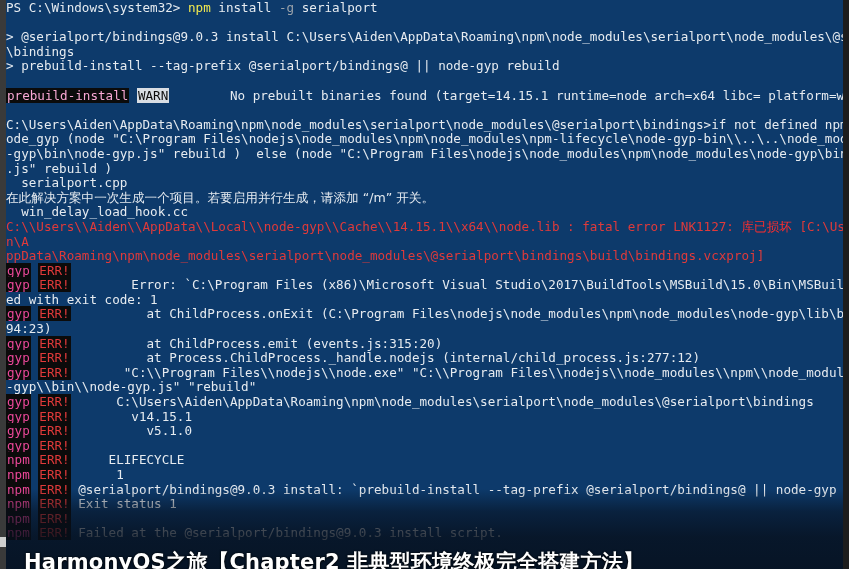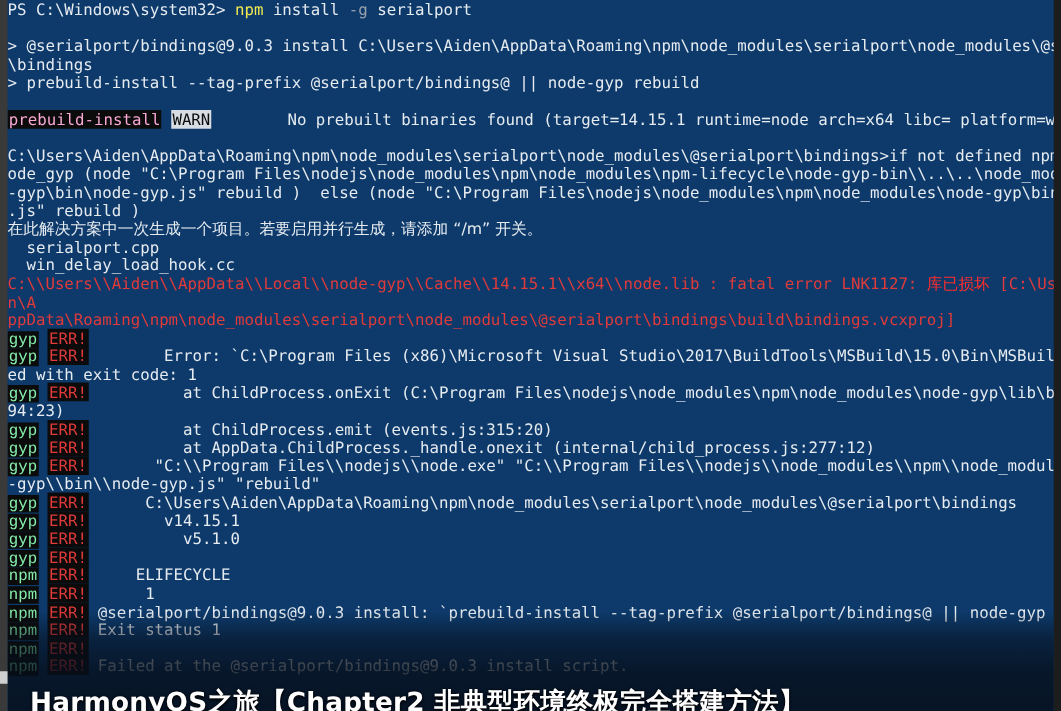--- a/index.html
+++ b/index.html
@@ -80,23 +80,22 @@
     color: #f9a8d4;
     padding: 0 1px;
   }
   .tag-inv {
     background: #d8dde3;
     color: #0b0b0b;
     padding: 0 1px;
   }
   .tag-gyp {
     background: #0b0b0b;
-    color: #86efac;
+    color: #ec4899;
     padding: 0 1px;
-    font-family: Liberation Mono, monospace;
   }
   .tag-err {
     background: #0b0b0b;
     color: #e03a3a;
     padding: 0 1px;
   }
 
   .cjk {
     font-family: "DejaVu Sans", "Liberation Sans", sans-serif;
     font-size: 12.6px;
@@ -150,33 +149,33 @@
       <div class="line"><span class="seg c-white">&gt; @serialport/bindings@9.0.3 install C:\Users\Aiden\AppData\Roaming\npm\node_modules\serialport\node_modules\@serialport</span></div>
       <div class="line"><span class="seg c-white">\bindings</span></div>
       <div class="line"><span class="seg c-white">&gt; prebuild-install --tag-prefix @serialport/bindings@ || node-gyp rebuild</span></div>
       <div class="line"><span class="seg c-white"></span></div>
       <div class="line"><span class="seg tag-dark">prebuild-install</span><span class="seg c-white"> </span><span class="seg tag-inv">WARN</span><span class="seg c-white">        No prebuilt binaries found (target=14.15.1 runtime=node arch=x64 libc= platform=win32)</span></div>
       <div class="line"><span class="seg c-white"></span></div>
       <div class="line"><span class="seg c-white">C:\Users\Aiden\AppData\Roaming\npm\node_modules\serialport\node_modules\@serialport\bindings&gt;if not defined npm_config_n</span></div>
       <div class="line"><span class="seg c-white">ode_gyp (node "C:\Program Files\nodejs\node_modules\npm\node_modules\npm-lifecycle\node-gyp-bin\\..\..\node_modules\node</span></div>
       <div class="line"><span class="seg c-white">-gyp\bin\node-gyp.js" rebuild )  else (node "C:\Program Files\nodejs\node_modules\npm\node_modules\node-gyp\bin\node-gyp</span></div>
       <div class="line"><span class="seg c-white">.js" rebuild )</span></div>
+      <div class="line"><span class="seg c-white">  serialport.cpp</span></div>
       <div class="line"><span class="seg c-white cjk">在此解决方案中一次生成一个项目。若要启用并行生成，请添加 “/m” 开关。</span></div>
-      <div class="line"><span class="seg c-white">  serialport.cpp</span></div>
       <div class="line"><span class="seg c-white">  win_delay_load_hook.cc</span></div>
       <div class="line"><span class="seg c-red">C:\\Users\\Aiden\\AppData\\Local\\node-gyp\\Cache\\14.15.1\\x64\\node.lib : fatal error LNK1127: </span><span class="seg c-redstrong cjk">库已损坏</span><span class="seg c-red"> [C:\Users\Aide</span></div>
       <div class="line"><span class="seg c-red">n\A</span></div>
       <div class="line"><span class="seg c-red">ppData\Roaming\npm\node_modules\serialport\node_modules\@serialport\bindings\build\bindings.vcxproj]</span></div>
       <div class="line"><span class="seg tag-gyp">gyp</span><span class="seg c-white"> </span><span class="seg tag-err">ERR!</span></div>
       <div class="line"><span class="seg tag-gyp">gyp</span><span class="seg c-white"> </span><span class="seg tag-err">ERR!</span><span class="seg c-white">        Error: `C:\Program Files (x86)\Microsoft Visual Studio\2017\BuildTools\MSBuild\15.0\Bin\MSBuild.exe` fail</span></div>
       <div class="line"><span class="seg c-white">ed with exit code: 1</span></div>
       <div class="line"><span class="seg tag-gyp">gyp</span><span class="seg c-white"> </span><span class="seg tag-err">ERR!</span><span class="seg c-white">          at ChildProcess.onExit (C:\Program Files\nodejs\node_modules\npm\node_modules\node-gyp\lib\build.js:1</span></div>
       <div class="line"><span class="seg c-white">94:23)</span></div>
       <div class="line"><span class="seg tag-gyp">gyp</span><span class="seg c-white"> </span><span class="seg tag-err">ERR!</span><span class="seg c-white">          at ChildProcess.emit (events.js:315:20)</span></div>
-      <div class="line"><span class="seg tag-gyp">gyp</span><span class="seg c-white"> </span><span class="seg tag-err">ERR!</span><span class="seg c-white">          at AppData.ChildProcess._handle.onexit (internal/child_process.js:277:12)</span></div>
+      <div class="line"><span class="seg tag-gyp">gyp</span><span class="seg c-white"> </span><span class="seg tag-err">ERR!</span><span class="seg c-white">          at Process.ChildProcess._handle.nodejs (internal/child_process.js:277:12)</span></div>
       <div class="line"><span class="seg tag-gyp">gyp</span><span class="seg c-white"> </span><span class="seg tag-err">ERR!</span><span class="seg c-white">       "C:\\Program Files\\nodejs\\node.exe" "C:\\Program Files\\nodejs\\node_modules\\npm\\node_modules\\node</span></div>
       <div class="line"><span class="seg c-white">-gyp\\bin\\node-gyp.js" "rebuild"</span></div>
       <div class="line"><span class="seg tag-gyp">gyp</span><span class="seg c-white"> </span><span class="seg tag-err">ERR!</span><span class="seg c-white">      C:\Users\Aiden\AppData\Roaming\npm\node_modules\serialport\node_modules\@serialport\bindings</span></div>
       <div class="line"><span class="seg tag-gyp">gyp</span><span class="seg c-white"> </span><span class="seg tag-err">ERR!</span><span class="seg c-white">        v14.15.1</span></div>
       <div class="line"><span class="seg tag-gyp">gyp</span><span class="seg c-white"> </span><span class="seg tag-err">ERR!</span><span class="seg c-white">          v5.1.0</span></div>
       <div class="line"><span class="seg tag-gyp">gyp</span><span class="seg c-white"> </span><span class="seg tag-err">ERR!</span></div>
       <div class="line"><span class="seg tag-gyp">npm</span><span class="seg c-white"> </span><span class="seg tag-err">ERR!</span><span class="seg c-white">     ELIFECYCLE</span></div>
       <div class="line"><span class="seg tag-gyp">npm</span><span class="seg c-white"> </span><span class="seg tag-err">ERR!</span><span class="seg c-white">      1</span></div>
       <div class="line"><span class="seg tag-gyp">npm</span><span class="seg c-white"> </span><span class="seg tag-err">ERR!</span><span class="seg c-white"> @serialport/bindings@9.0.3 install: `prebuild-install --tag-prefix @serialport/bindings@ || node-gyp rebuild`</span></div>
       <div class="line"><span class="seg tag-gyp">npm</span><span class="seg c-white"> </span><span class="seg tag-err">ERR!</span><span class="seg c-white"> Exit status 1</span></div>

